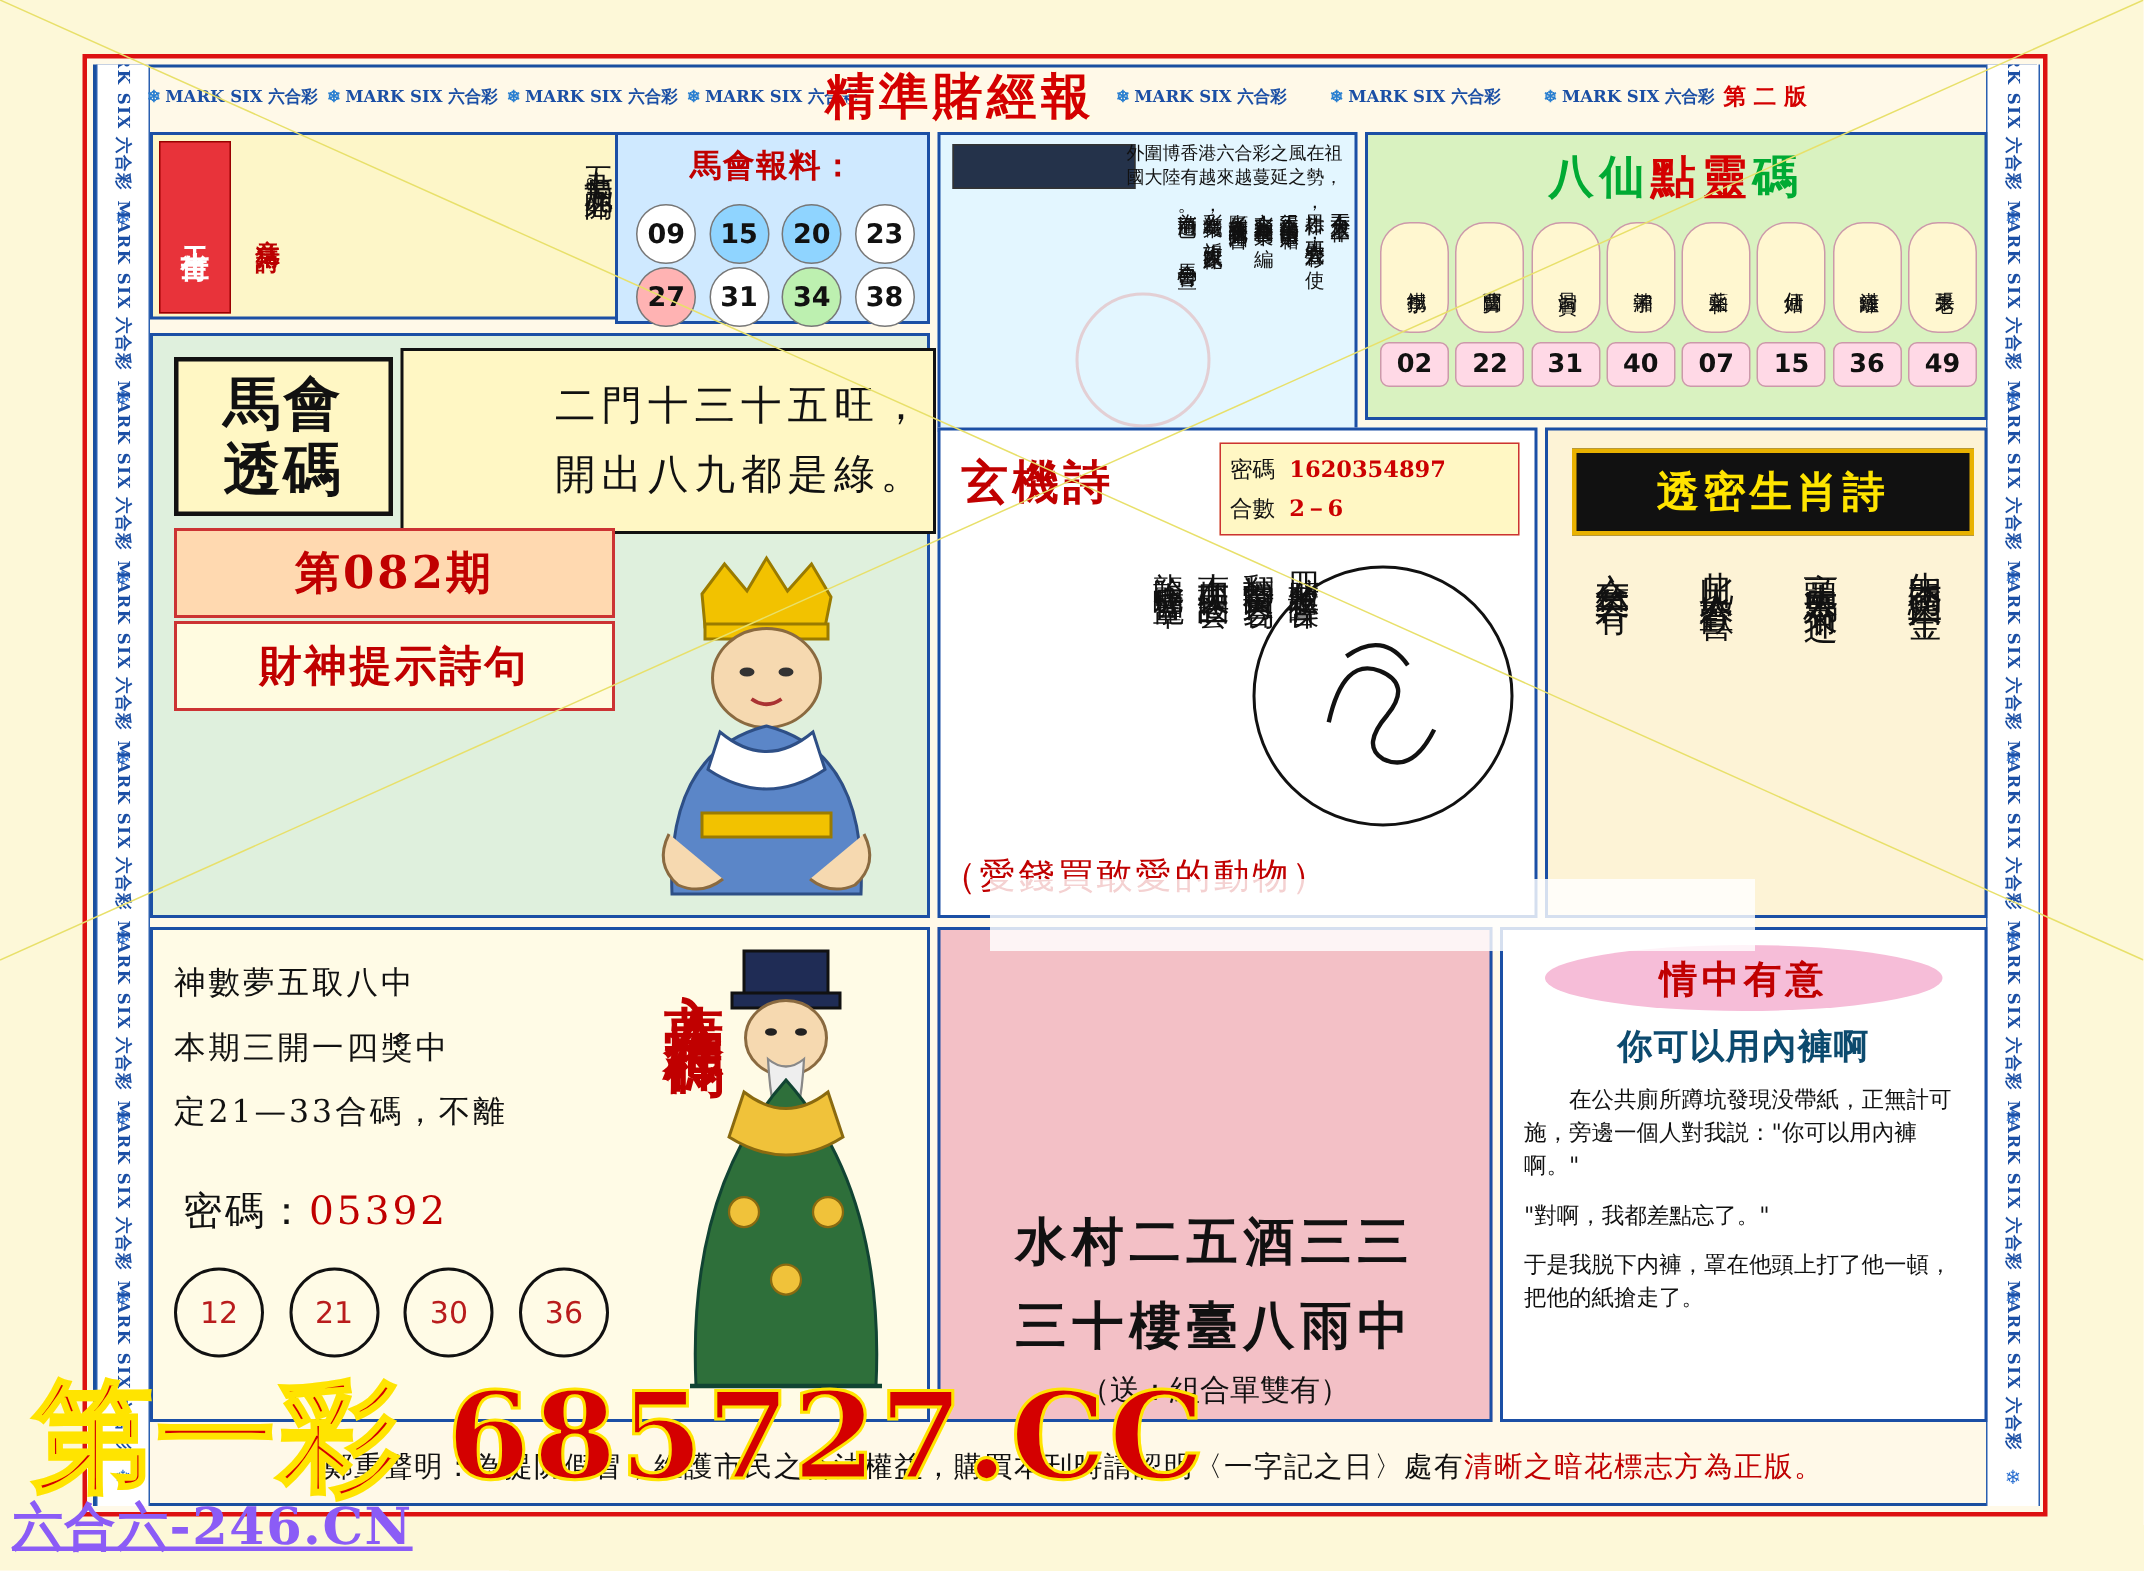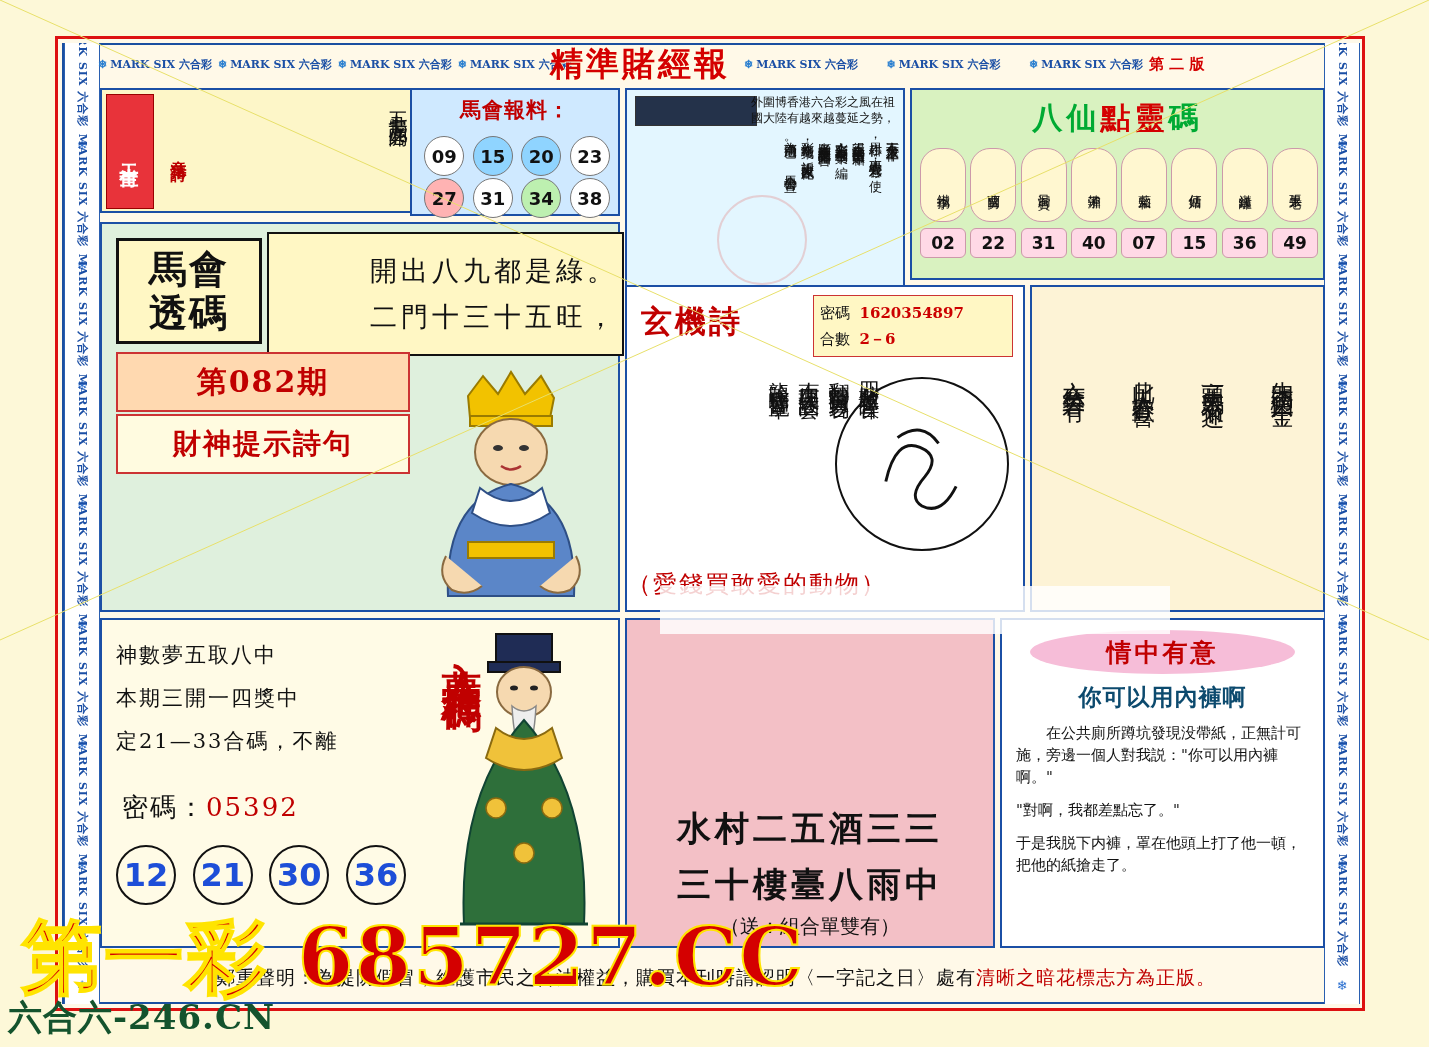--- a/index.html
+++ b/index.html
@@ -157,21 +157,21 @@
   .tm-poem div{writing-mode:vertical-rl;font-size:23px;color:#111;letter-spacing:4px;height:232px;}
 
   
   #mengBox{left:100px;top:618px;width:520px;height:330px;background:#fffbe6;border:2px solid #1b4fa5;}
   .mb-lines{position:absolute;left:14px;top:14px;width:290px;}
   .mb-lines div{font-size:21px;color:#111;line-height:43px;letter-spacing:2px;}
   .mb-code{position:absolute;left:20px;top:170px;font-size:26px;color:#111;letter-spacing:2px;}
   .mb-code b{color:#c00000;font-weight:normal;}
   .mb-balls{position:absolute;left:14px;top:225px;width:290px;display:flex;justify-content:space-between;}
   .mb-ball{width:56px;height:56px;border-radius:50%;border:2px solid #111;background:#fffbe6;
-    display:flex;align-items:center;justify-content:center;font-size:32px;color:#1d4ed8;font-weight:bold;}
+    display:flex;align-items:center;justify-content:center;font-size:20px;color:#b91c1c;}
   .mb-vtitle{position:absolute;right:128px;top:10px;height:300px;display:flex;}
   .mb-vtitle span{writing-mode:vertical-rl;font-size:40px;color:#c00000;font-weight:bold;letter-spacing:8px;}
   .sagefig{position:absolute;right:4px;top:8px;width:180px;height:300px;}
 
   
   #toumiCenterBox{left:625px;top:618px;width:370px;height:330px;background:#f3c0c6;border:2px solid #1b4fa5;}
   .star{position:absolute;left:16px;top:10px;width:338px;height:130px;background:#ffe400;
     clip-path:polygon(50% 0%,58% 12%,70% 4%,73% 18%,86% 14%,84% 28%,97% 30%,90% 42%,100% 50%,90% 58%,97% 70%,84% 72%,86% 86%,73% 82%,70% 96%,58% 88%,50% 100%,42% 88%,30% 96%,27% 82%,14% 86%,16% 72%,3% 70%,10% 58%,0% 50%,10% 42%,3% 30%,16% 28%,14% 14%,27% 18%,30% 4%,42% 12%);
     display:flex;align-items:center;justify-content:center;}
   .star span{font-size:42px;font-weight:bold;color:#1b3f9f;letter-spacing:3px;-webkit-text-stroke:1px #fff;}
@@ -188,21 +188,21 @@
   .qz-body{position:absolute;left:14px;top:102px;width:296px;}
   .qz-body p{margin:0 0 11px 0;font-size:15px;color:#111;line-height:22px;text-indent:2em;}
   .qz-body p.noindent{text-indent:0;}
 
   
   .decl{position:absolute;left:86px;top:965px;width:1260px;text-align:center;font-size:19px;color:#111;letter-spacing:1px;}
   .decl .hl{color:#c00000;}
   
   .wm1{position:absolute;left:22px;top:905px;font-size:80px;font-weight:bold;color:#d40000;
     -webkit-text-stroke:2px #ffe400;letter-spacing:2px;font-family:"DejaVu Serif","Liberation Serif",serif;}
-  .wm2{position:absolute;left:8px;top:995px;font-size:34px;font-weight:bold;color:#14532d;letter-spacing:1px;}
+  .wm2{position:absolute;left:8px;top:995px;font-size:34px;font-weight:bold;color:#8b5cf6;letter-spacing:1px;text-decoration:underline;}
   .wm-white{position:absolute;left:660px;top:586px;width:510px;height:48px;background:rgba(255,255,255,.82);}
   .diag{position:absolute;left:0;top:0;width:1429px;height:1047px;pointer-events:none;}
 </style>
 </head>
 <body>
 
 <div class="page">
 
   <div class="frame-outer"></div>
   <div class="frame-inner"></div>
@@ -359,22 +359,22 @@
         </div>
       </div>
   </div>
 
   <div class="box" id="matoumaBox">
     <div class="mtm-badge">
       <span class="cn" id="mtmBadge">馬會<br>透碼</span>
     </div>
     <div class="mtm-poem cn" id="mtmPoem">
         <div>
+          <div>二門十三十五旺，</div>
           <div>開出八九都是綠。</div>
-          <div>二門十三十五旺，</div>
         </div>
       </div>
     <div class="mtm-period">
       <span class="cn">第082期</span>
     </div>
     <div class="mtm-caishen">
       <span class="cn">財神提示詩句</span>
     </div>
     <svg class="godfig" viewBox="0 0 200 250">
       <path d="M60 40 L75 20 L90 38 L103 16 L117 38 L133 20 L146 42 L142 62 L62 62 Z" fill="#f2c200" stroke="#9a7b00" stroke-width="2"></path>
@@ -406,20 +406,23 @@
     <div class="xj-circle">
       <svg viewBox="0 0 170 170" width="166" height="166">
         <path d="M50 105 q10 -45 35 -35 q22 9 5 30 q-18 21 -3 30 q20 10 35 -20" stroke="#111" stroke-width="3" fill="none"></path>
         <path d="M62 60 q25 -18 42 6" stroke="#111" stroke-width="3" fill="none"></path>
       </svg>
     </div>
     <div class="xj-foot cn">（愛錢買敢愛的動物）</div>
   </div>
 
   <div class="box" id="toumiBox">
+    <div class="tm-title">
+      <span class="cn">透密生肖詩</span>
+    </div>
     <div class="tm-poem cn" id="tmPoem">
         <div>朱門綉戶四千金</div>
         <div>高頭大馬君來迎</div>
         <div>此日人人皆歡喜</div>
         <div>六合笑答二有一</div>
       </div>
   </div>
 
   <div class="box" id="mengBox">
     <div class="mb-lines cn" id="mbLines">

